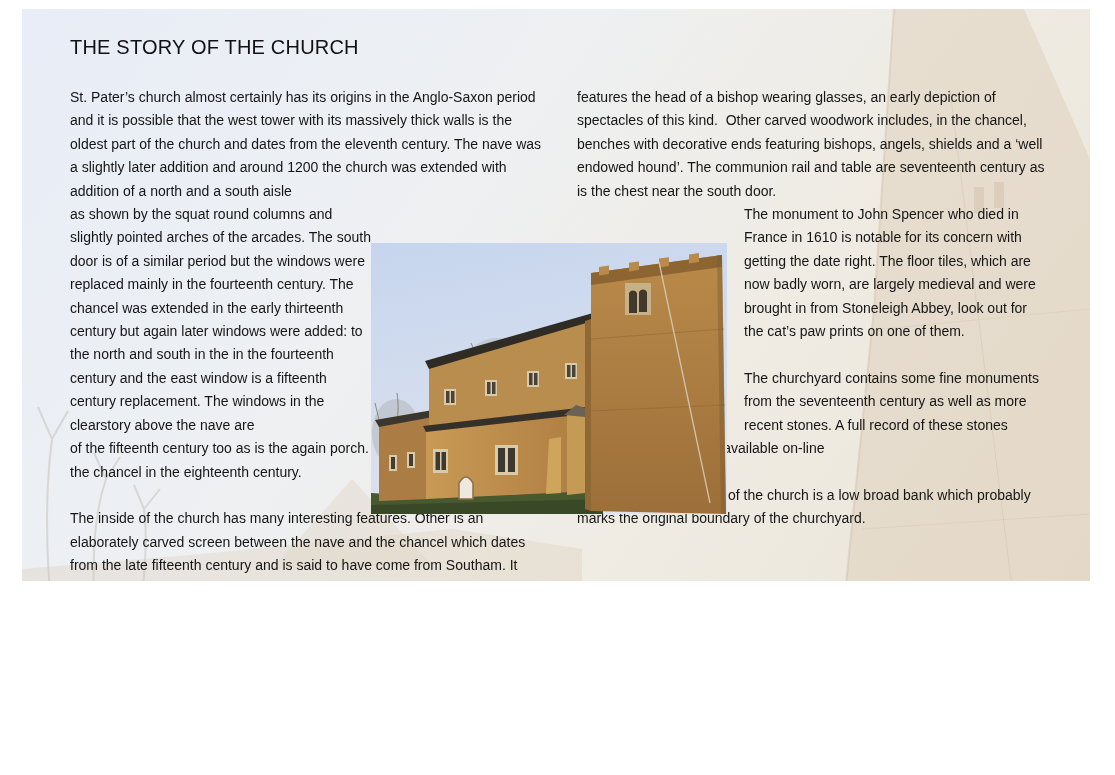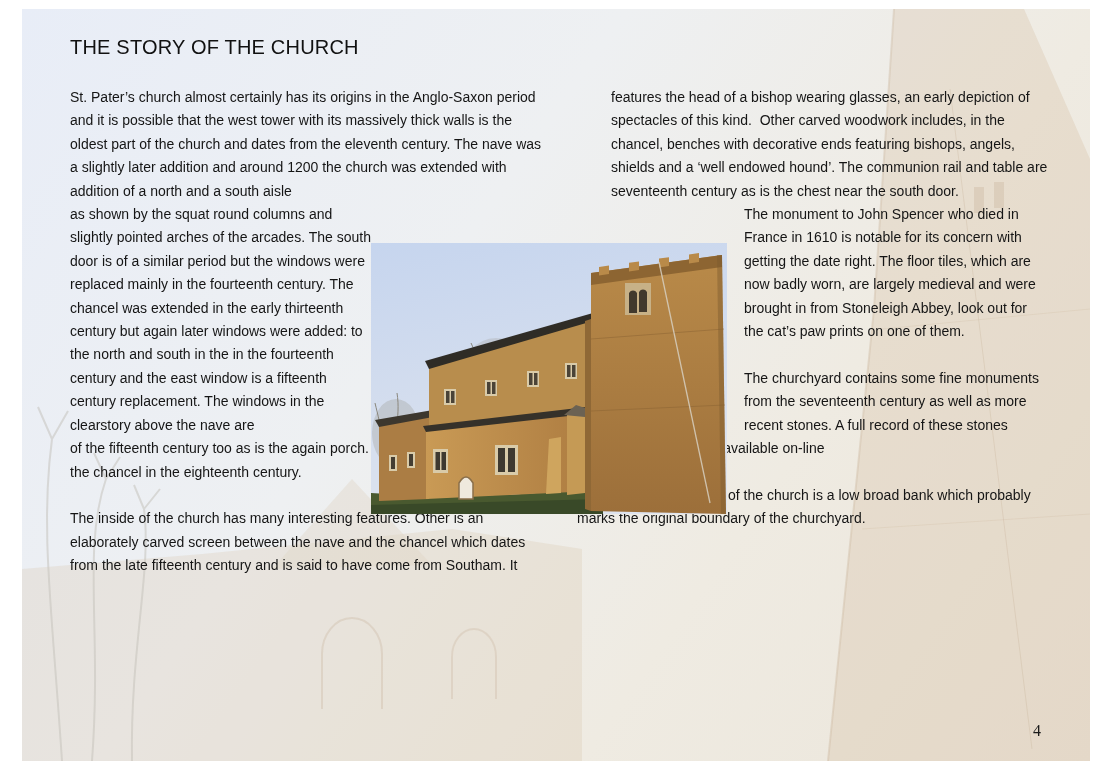--- a/index.html
+++ b/index.html
@@ -1,29 +1,29 @@
 <!DOCTYPE html>
 <html><head>
 <meta charset="utf-8">
 <style>
   html,body{margin:0;padding:0;background:#ffffff;}
   .stage{position:relative;width:1115px;height:775px;background:#ffffff;overflow:hidden;
          font-family:"Liberation Sans","DejaVu Sans",sans-serif;color:#161616;}
-  .page{position:absolute;left:22px;top:9px;width:1068px;height:752px;
+  .page{position:absolute;left:22px;top:9px;width:1068px;height:572px;
         background:linear-gradient(125deg,#e8edf7 0%,#eef0f2 38%,#efebe2 68%,#ebe5da 100%);
         overflow:hidden;}
   .watermark{position:absolute;left:0;top:0;width:1068px;height:752px;pointer-events:none;}
   .title{position:absolute;left:48px;top:27px;font-size:20px;letter-spacing:.2px;color:#111;}
   .col{position:absolute;top:77px;font-size:14px;line-height:23.4px;color:#151515;}
   .col-left{left:48px;width:478px;}
   .col-right{left:555px;width:476px;}
   .narrow-left{width:302px;}
   .narrow-right{margin-left:167px;width:304px;}
   .gap{margin-top:23.4px;}
-  .prewrap{white-space:pre-wrap;margin-left:34px;}
+  .prewrap{white-space:pre-wrap;}
   .linkwrap{word-break:break-all;}
   a.doc-link{color:#3a2dd2;text-decoration:underline;}
   .photo{position:absolute;left:349px;top:234px;width:356px;height:271px;}
   .pagenum{position:absolute;left:1000px;top:713px;width:30px;text-align:center;
            font-family:"Liberation Serif","DejaVu Serif",serif;font-size:16px;color:#1a1a1a;}
 </style>
 </head>
 <body>
 
 <div class="stage">

